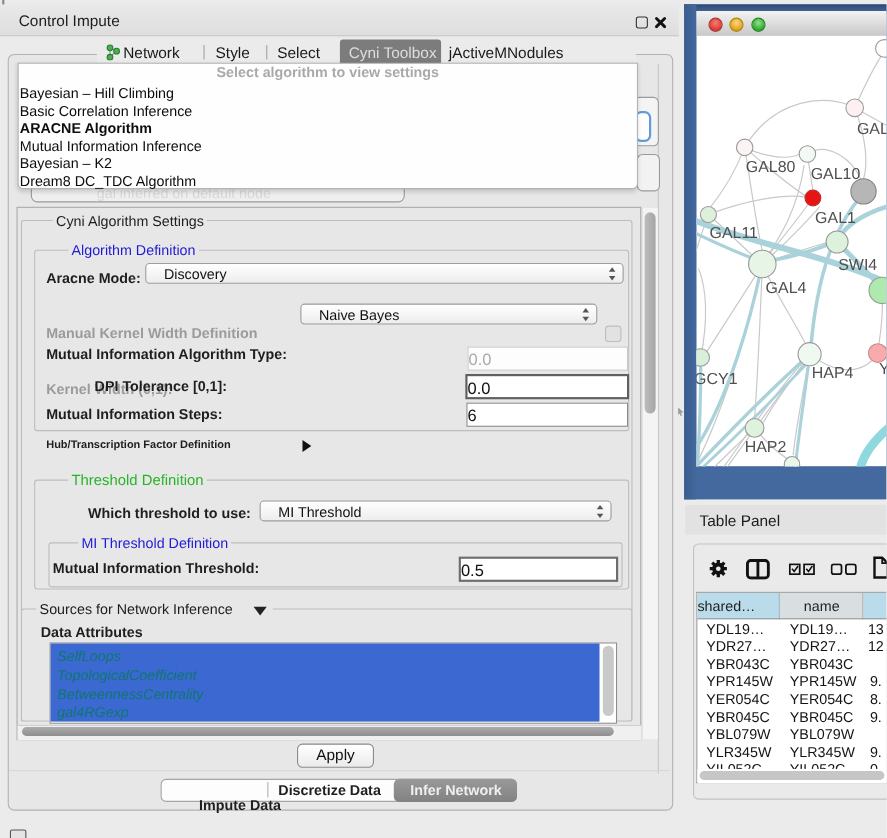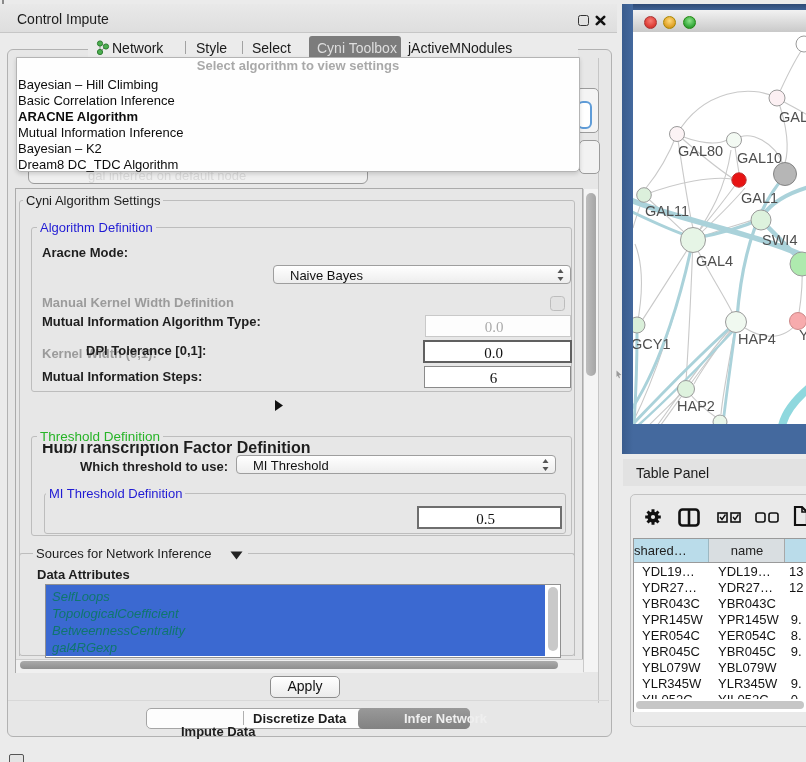--- a/index.html
+++ b/index.html
@@ -5,23 +5,23 @@
   html,body{margin:0;padding:0;}
   body{font-family:"Liberation Sans", sans-serif;}
   #page{position:relative;width:806px;height:762px;background:#ebebeb;overflow:hidden;}
   .ab{position:absolute;}
   .lbl{font-size:13px;color:#1e1e1e;white-space:nowrap;}
   .blbl{font-weight:bold;font-size:13px;color:#1e1e1e;white-space:nowrap;}
   .glbl{font-weight:bold;font-size:13px;color:#9b9b9b;white-space:nowrap;}
   .combo{position:absolute;background:linear-gradient(#ffffff,#ededed);border:1px solid #9e9e9e;border-radius:4px;box-sizing:border-box;}
   .combo .ct{position:absolute;left:16px;top:2px;font-size:13px;color:#111;}
   .spin{position:absolute;right:5px;top:2px;width:9px;height:14px;}
-  .field{position:absolute;background:#fff;box-sizing:border-box;font-size:13px;text-align:center;color:#111;font-family:Liberation Serif, serif;}
+  .field{position:absolute;background:#fff;box-sizing:border-box;font-size:13px;text-align:left;color:#111;}
   .grp{position:absolute;border:1px solid #bdbdbd;border-radius:3px;box-sizing:border-box;}
-  .gt{position:absolute;background:#e7e7e7;padding:0 3px;white-space:nowrap;}
+  .gt{position:absolute;background:#e7e7e7;padding:0 3px;white-space:nowrap;margin-left:25px;}
 </style>
 </head>
 <body>
 <div id="page">
   <div class="ab" style="left:2px;top:0;width:2px;height:5px;background:#8a8a8a;"></div>
 
   <div class="ab" style="left:0;top:4px;width:617px;height:28px;background:linear-gradient(#e9e9e9,#dedede);border-bottom:1px solid #c6c6c6;"></div>
   <div class="ab" style="left:17px;top:11px;font-size:14px;color:#1c1c1c;">Control Impute</div>
 
   <div class="ab" style="left:578px;top:15px;width:9px;height:9px;border:1.6px solid #333;border-radius:2.5px;"></div>
@@ -54,62 +54,70 @@
   <div class="ab" style="left:583px;top:189px;width:14px;height:483px;background:#f4f4f4;border-left:1px solid #cacaca;"></div>
   <div class="ab" style="left:586px;top:193px;width:10px;height:183px;background:linear-gradient(90deg,#bdbdbd,#a5a5a5);border-radius:5px;"></div>
 
   <div class="grp" style="left:19px;top:200px;width:556px;height:456px;"></div>
   <div class="ab gt lbl" style="left:23px;top:193px;font-size:13px;">Cyni Algorithm Settings</div>
 
   <div class="grp" style="left:31px;top:227px;width:541px;height:165px;"></div>
   <div class="ab gt" style="left:37px;top:220px;font-size:13px;color:#201bd4;">Algorithm Definition</div>
 
   <div class="ab blbl" style="left:42px;top:245px;">Aracne Mode:</div>
+  <div class="combo" style="left:132px;top:239px;width:435px;height:19px;">
+    <span class="ct">Discovery</span>
+    <svg class="spin" viewBox="0 0 9 14">
+        <path d="M4.5 1 L7.5 5 L1.5 5 Z" fill="#555"></path>
+        <path d="M4.5 13 L7.5 9 L1.5 9 Z" fill="#555"></path>
+      </svg>
+  </div>
 
   <div class="ab blbl" style="left:42px;top:270px;margin-top:44px;">Mutual Information Algorithm Type:</div>
-  <div class="combo" style="left:273px;top:265px;width:298px;height:19px;">
+  <div class="combo" style="left:273px;top:276px;width:270px;height:19px;">
     <span class="ct">Naive Bayes</span>
     <svg class="spin" viewBox="0 0 9 14">
         <path d="M4.5 1 L7.5 5 L1.5 5 Z" fill="#555"></path>
         <path d="M4.5 13 L7.5 9 L1.5 9 Z" fill="#555"></path>
       </svg>
   </div>
 
   <div class="ab glbl" style="left:42px;top:295px;">Manual Kernel Width Definition</div>
   <div class="ab" style="left:550px;top:296px;width:13px;height:13px;background:#e2e2e2;border:1px solid #bdbdbd;border-radius:3.5px;"></div>
 
   <div class="ab glbl" style="left:42px;top:320px;margin-top:26px;">Kernel Width (0,1):</div>
   <div class="field" style="left:425px;top:315px;width:146px;height:22px;border:1px solid #c9c9c9;color:#ababab;padding:3px 8px 0 0;background:#fdfdfd;font-size:15px;">0.0</div>
 
   <div class="ab blbl" style="left:42px;top:343px;padding-left:44px;">DPI Tolerance [0,1]:</div>
   <div class="field" style="left:423px;top:340px;width:149px;height:23px;border:2px solid #606060;padding:3px 8px 0 0;font-size:15px;">0.0</div>
 
   <div class="ab blbl" style="left:42px;top:369px;">Mutual Information Steps:</div>
   <div class="field" style="left:424px;top:366px;width:147px;height:22px;border:1px solid #8a8a8a;padding:3px 8px 0 0;font-size:15px;">6</div>
 
-  <div class="ab blbl" style="left:42px;top:399px;font-size:16px;margin-top:40px;">Hub/Transcription Factor Definition</div>
+  <div class="ab blbl" style="left:42px;top:399px;font-size:10px;">Hub/Transcription Factor Definition</div>
   <svg class="ab" style="left:273px;top:399px;" width="12" height="13" viewBox="0 0 12 13">
       <path d="M2 1 L10 6.5 L2 12 Z" fill="#111"></path>
     </svg>
 
   <div class="grp" style="left:31px;top:436px;width:541px;height:100px;"></div>
   <div class="ab gt" style="left:37px;top:429px;font-size:13.5px;color:#27b427;">Threshold Definition</div>
 
   <div class="ab blbl" style="left:80px;top:459px;">Which threshold to use:</div>
   <div class="combo" style="left:236px;top:455px;width:320px;height:19px;">
     <span class="ct">MI Threshold</span>
     <svg class="spin" viewBox="0 0 9 14">
         <path d="M4.5 1 L7.5 5 L1.5 5 Z" fill="#555"></path>
         <path d="M4.5 13 L7.5 9 L1.5 9 Z" fill="#555"></path>
       </svg>
   </div>
 
   <div class="grp" style="left:44px;top:493px;width:522px;height:41px;"></div>
   <div class="ab gt" style="left:46px;top:486px;font-size:13px;color:#201bd4;">MI Threshold Definition</div>
 
+  <div class="ab blbl" style="left:48px;top:509px;">Mutual Information Threshold:</div>
   <div class="field" style="left:417px;top:506px;width:145px;height:23px;border:2px solid #6e6e6e;padding:3px 8px 0 0;font-size:15px;">0.5</div>
 
   <div class="grp" style="left:19px;top:553px;width:556px;height:103px;border-bottom:none;border-radius:3px 3px 0 0;"></div>
   <div class="ab" style="left:33px;top:546px;width:215px;height:14px;background:#e7e7e7;"></div>
   <div class="ab lbl" style="left:36px;top:546px;">Sources for Network Inference</div>
   <svg class="ab" style="left:230px;top:551px;" width="13" height="9" viewBox="0 0 13 9">
       <path d="M0.5 0.5 L12.5 0.5 L6.5 8.5 Z" fill="#222"></path>
     </svg>
 
   <div class="ab blbl" style="left:37px;top:567px;">Data Attributes</div>
@@ -127,21 +135,21 @@
 
   <div class="ab" style="left:8px;top:700px;width:601px;height:1px;background:#d8d8d8;"></div>
 
   <div class="ab" style="left:270px;top:676px;width:68px;height:20px;background:linear-gradient(#ffffff,#ebebeb);border:1px solid #8d8d8d;border-radius:5px;text-align:center;font-size:14px;color:#111;line-height:19px;">Apply</div>
 
   <div class="ab" style="left:146px;top:708px;width:324px;height:21px;background:#fdfdfd;border:1px solid #a5a5a5;border-radius:5px;box-sizing:border-box;"></div>
   <div class="ab" style="left:358px;top:708px;width:112px;height:21px;background:linear-gradient(#999999,#828282);border-radius:5px;"></div>
   <div class="ab blbl" style="left:157px;top:724px;padding-left:24px;">Impute Data</div>
   <div class="ab" style="left:243px;top:711px;width:1px;height:14px;background:#b0b0b0;"></div>
   <div class="ab blbl" style="left:253px;top:711px;">Discretize Data</div>
-  <div class="ab blbl" style="left:373px;top:711px;color:#efefef;margin-left:31px;">Infer Network</div>
+  <div class="ab blbl" style="left:373px;top:711px;color:#efefef;">Infer Network</div>
 
   <div class="ab" style="left:9px;top:754px;width:13px;height:12px;border:1.5px solid #555;border-radius:2px;background:#e4e4e4;"></div>
 
   <div class="ab" style="left:576px;top:88px;width:21px;height:43px;background:#f4f4f4;border:1px solid #9b9b9b;border-radius:5px;"></div>
   <div class="ab" style="left:577px;top:101px;width:11px;height:24px;background:#fff;border:2.5px solid #5f9cd8;border-radius:6px;"></div>
   <div class="ab" style="left:579px;top:140px;width:19px;height:32px;background:#f2f2f2;border:1px solid #9b9b9b;border-radius:5px;"></div>
   <div class="ab" style="left:28px;top:166px;width:340px;height:18px;background:#efefef;border:1px solid #9a9a9a;border-radius:6px;box-sizing:border-box;"></div>
   <div class="ab" style="left:88px;top:168px;font-size:13px;color:#d8d8d8;white-space:nowrap;">gal inferred on default node</div>
 
   <div class="ab" style="left:16px;top:57px;width:564px;height:115px;background:#fefefe;border:1px solid #b4b4b4;border-radius:0 0 5px 5px;box-sizing:border-box;box-shadow:0 2px 4px rgba(0,0,0,0.15);"></div>

